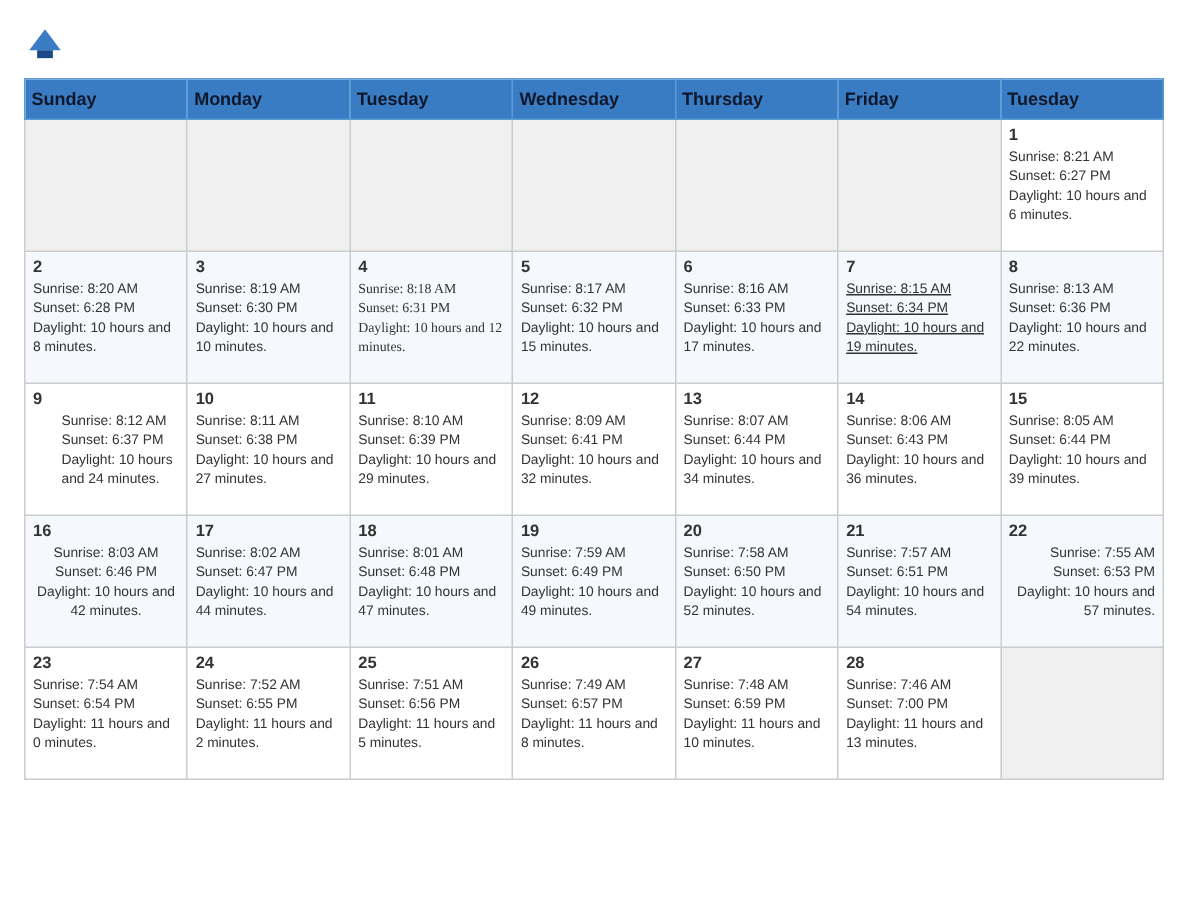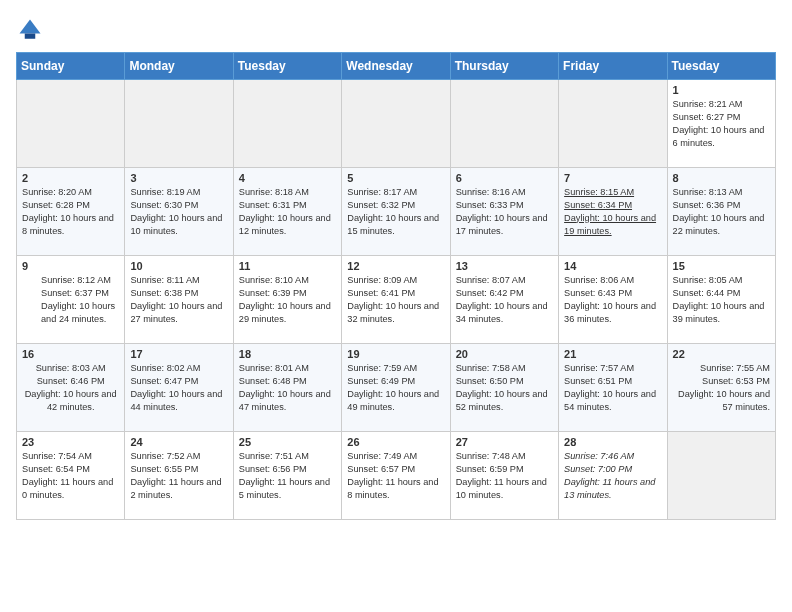--- a/index.html
+++ b/index.html
@@ -50,21 +50,21 @@
       font-size: 14px;
       color: #555;
     }
     table {
       width: 100%;
       border-collapse: collapse;
       margin-top: 8px;
     }
     th {
       background-color: #3a7cc3;
-      color: #ffffff;
+      color: #0f172a;
       font-size: 12px;
       font-weight: bold;
       padding: 6px 4px;
       text-align: left;
       border: 1px solid #5a9cd6;
     }
     td {
       vertical-align: top;
       border: 1px solid #ccc;
       padding: 4px 5px;
@@ -152,21 +152,21 @@
 Daylight: 10 hours and 8 minutes.</div>
         </td>
         <td>
           <span class="day-num">3</span>
           <div class="day-info" style="white-space: pre-line;">Sunrise: 8:19 AM
 Sunset: 6:30 PM
 Daylight: 10 hours and 10 minutes.</div>
         </td>
         <td>
           <span class="day-num">4</span>
-          <div class="day-info" style="white-space: pre-line;">Sunrise: 8:18 AM
+          <div class="day-info" style="white-space: pre-line; font-family: Liberation Serif, serif;">Sunrise: 8:18 AM
 Sunset: 6:31 PM
 Daylight: 10 hours and 12 minutes.</div>
         </td>
         <td>
           <span class="day-num">5</span>
           <div class="day-info" style="white-space: pre-line;">Sunrise: 8:17 AM
 Sunset: 6:32 PM
 Daylight: 10 hours and 15 minutes.</div>
         </td>
         <td>
@@ -209,21 +209,21 @@
         </td>
         <td>
           <span class="day-num">12</span>
           <div class="day-info" style="white-space: pre-line;">Sunrise: 8:09 AM
 Sunset: 6:41 PM
 Daylight: 10 hours and 32 minutes.</div>
         </td>
         <td>
           <span class="day-num">13</span>
           <div class="day-info" style="white-space: pre-line;">Sunrise: 8:07 AM
-Sunset: 6:42 PM
+Sunset: 6:44 PM
 Daylight: 10 hours and 34 minutes.</div>
         </td>
         <td>
           <span class="day-num">14</span>
           <div class="day-info" style="white-space: pre-line;">Sunrise: 8:06 AM
 Sunset: 6:43 PM
 Daylight: 10 hours and 36 minutes.</div>
         </td>
         <td>
           <span class="day-num">15</span>
@@ -302,20 +302,20 @@
 Daylight: 11 hours and 8 minutes.</div>
         </td>
         <td>
           <span class="day-num">27</span>
           <div class="day-info" style="white-space: pre-line;">Sunrise: 7:48 AM
 Sunset: 6:59 PM
 Daylight: 11 hours and 10 minutes.</div>
         </td>
         <td>
           <span class="day-num">28</span>
-          <div class="day-info" style="white-space: pre-line; font-style: italic;">Sunrise: 7:46 AM
+          <div class="day-info" style="white-space: pre-line;">Sunrise: 7:46 AM
 Sunset: 7:00 PM
 Daylight: 11 hours and 13 minutes.</div>
         </td>
         <td class="empty"></td>
       </tr>
     </tbody>
 </table>
 
 </body></html>

